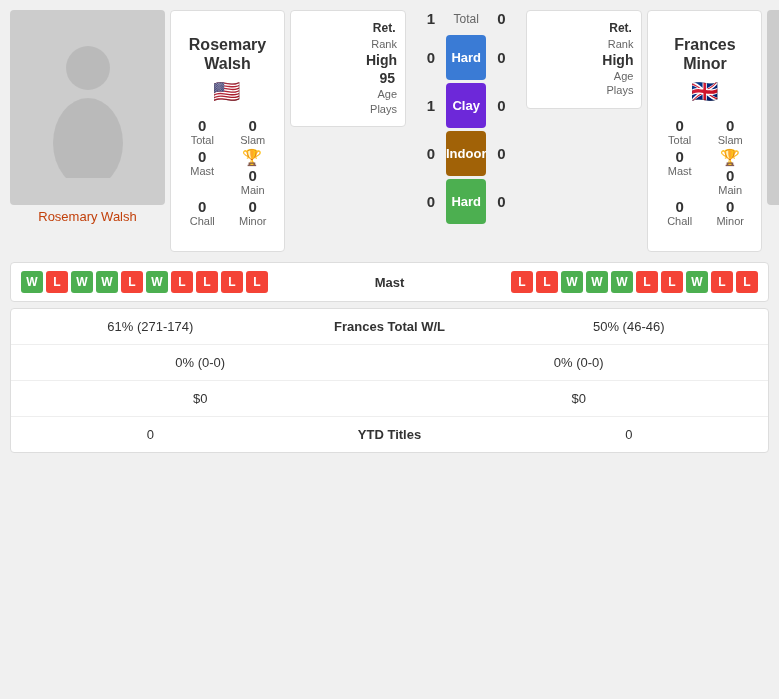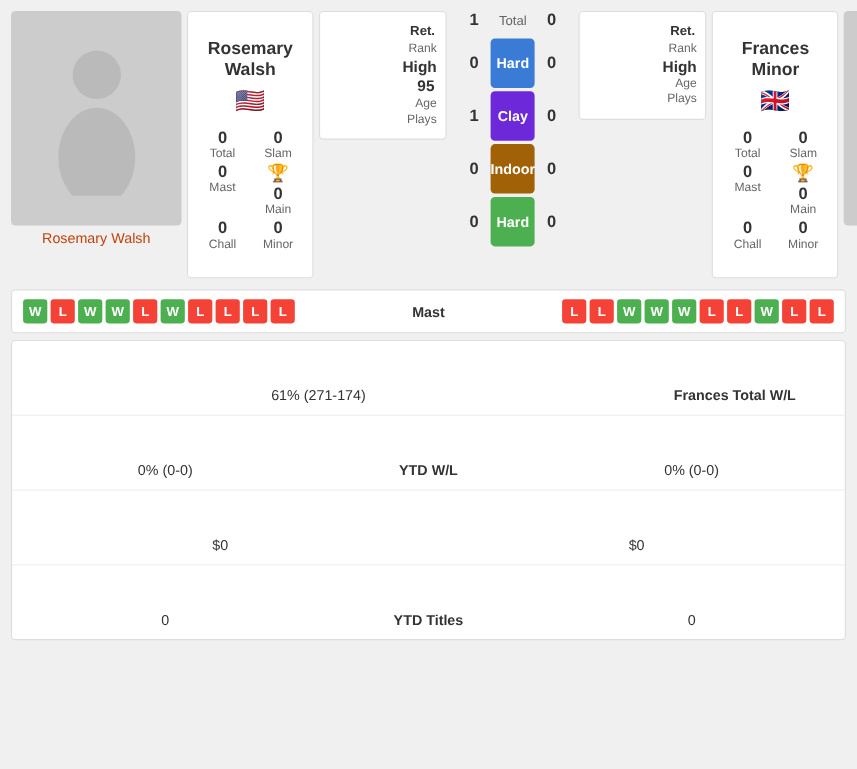--- a/index.html
+++ b/index.html
@@ -218,21 +218,20 @@
       border: 1px solid #ddd;
       border-radius: 4px;
       overflow: hidden;
       width: 100%;
     }
     .stats-row {
       display: flex;
       align-items: center;
       border-bottom: 1px solid #eee;
       padding: 10px 0;
-      margin-top: 32px;
     }
     .stats-row:last-child { border-bottom: none; }
     .stats-left-val {
       flex: 1;
       text-align: center;
       font-size: 13px;
     }
     .stats-center-label {
       flex: 0 0 200px;
       text-align: center;
@@ -451,24 +450,24 @@
         <div class="badge badge-w">W</div>
         <div class="badge badge-l">L</div>
         <div class="badge badge-l">L</div>
       </div>
   </div>
 
   <div class="stats-table" id="stats-table">
       <div class="stats-row">
       <div class="stats-left-val">61% (271-174)</div>
       <div class="stats-center-label"><strong>Frances Total W/L</strong></div>
+      <div class="stats-right-val">50% (46-46)</div>
     </div>
       <div class="stats-row">
       <div class="stats-left-val">0% (0-0)</div>
-      <div class="stats-center-label"><strong>YTD W/L</strong></div>
       <div class="stats-right-val">0% (0-0)</div>
     </div>
       <div class="stats-row">
       <div class="stats-left-val">$0</div>
       <div class="stats-right-val">$0</div>
     </div>
       <div class="stats-row">
       <div class="stats-left-val">0</div>
       <div class="stats-center-label"><strong>YTD Titles</strong></div>
       <div class="stats-right-val">0</div>

